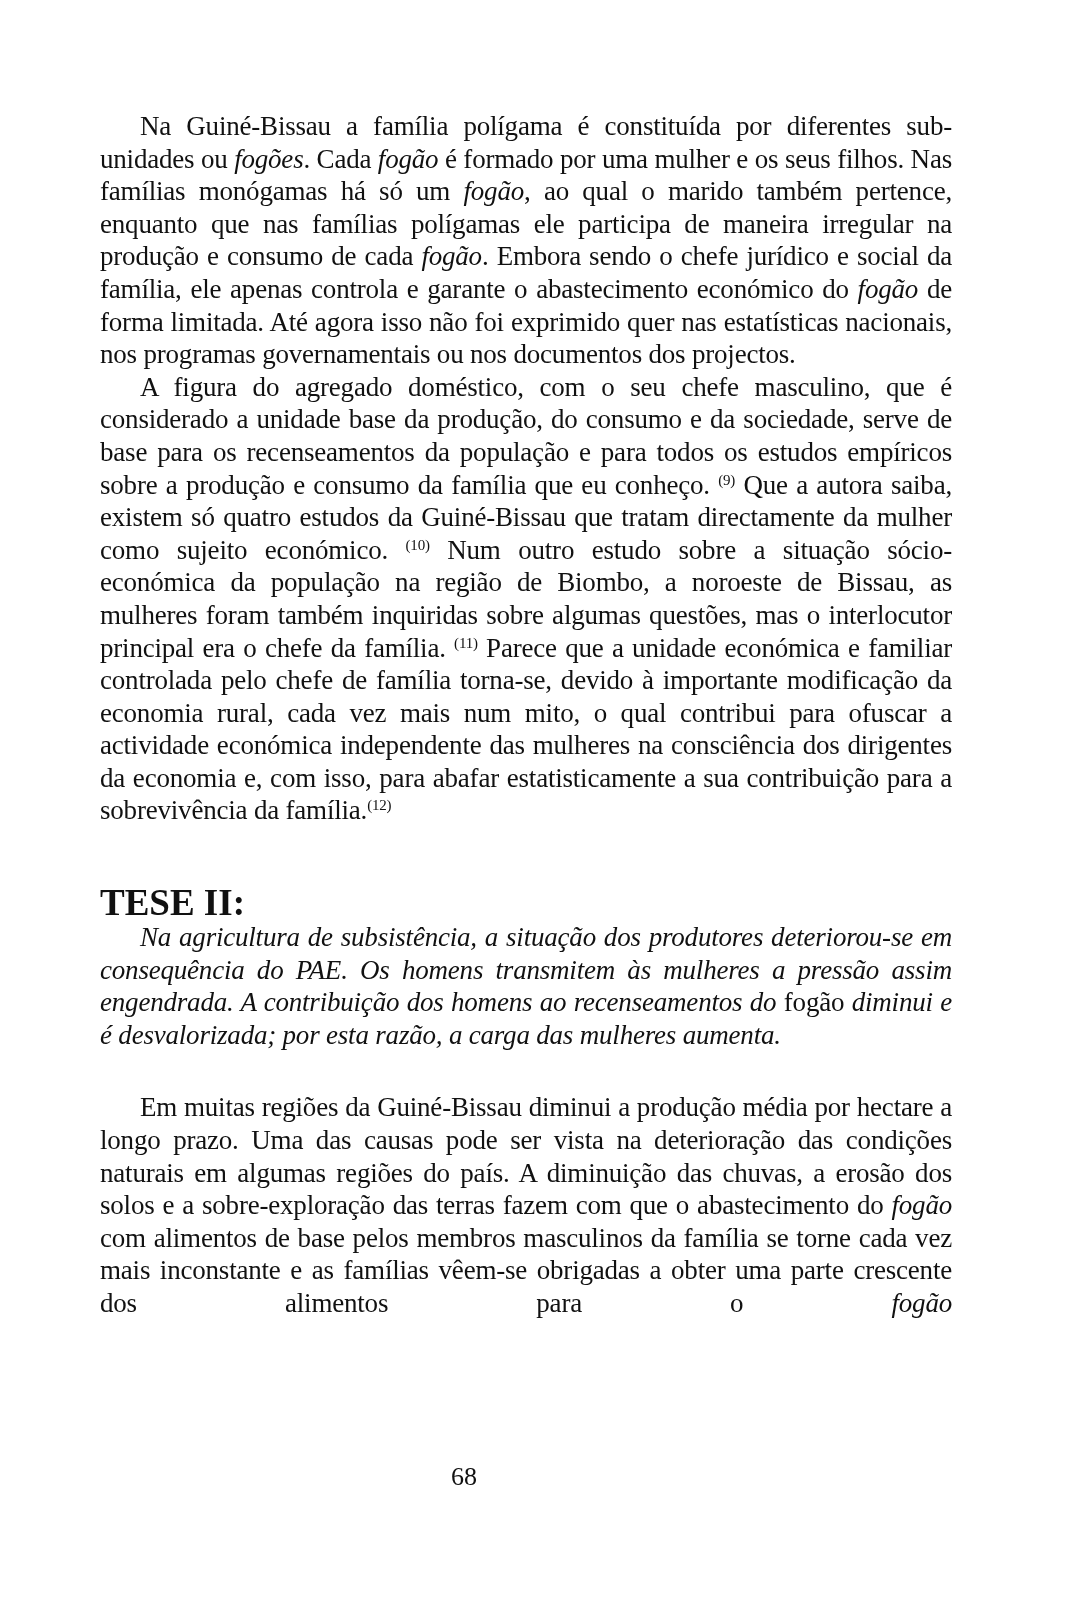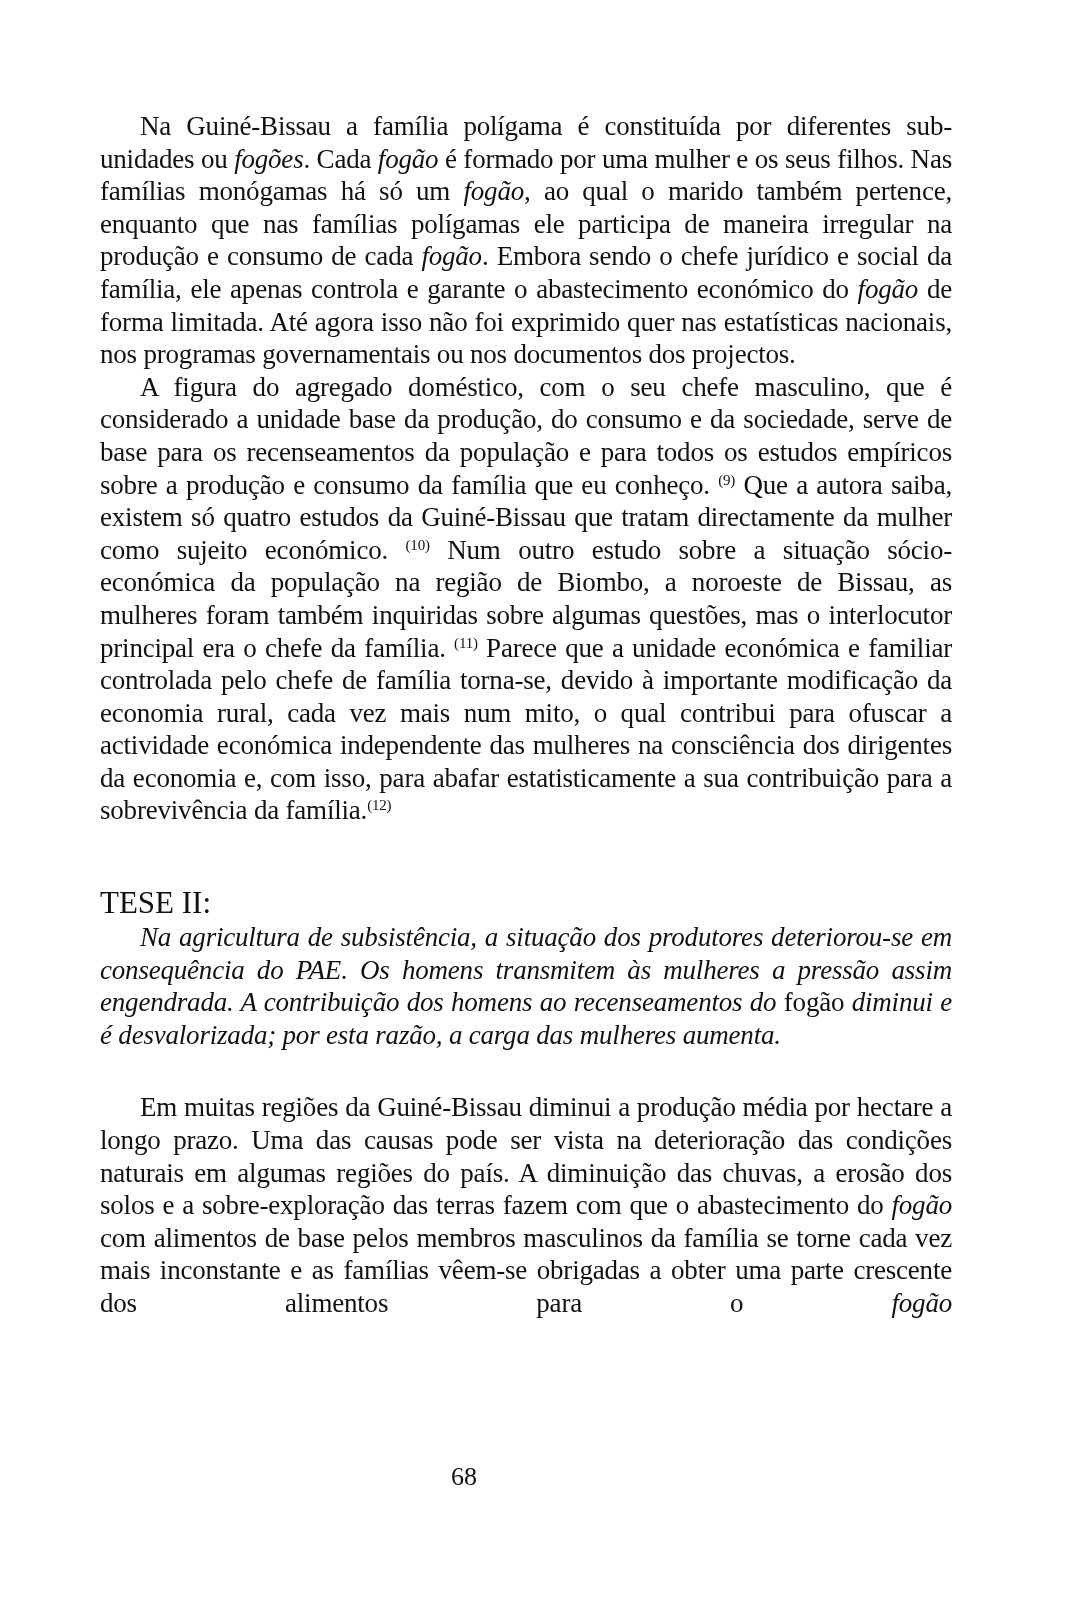--- a/index.html
+++ b/index.html
@@ -2,21 +2,21 @@
 <html><head>
 <meta charset="utf-8">
 <style>
   html, body { margin: 0; padding: 0; background: #ffffff; }
   body { width: 1088px; height: 1600px; position: relative; overflow: hidden;
          font-family: "Liberation Serif", "DejaVu Serif", serif; color: #111; }
   .page { position: absolute; left: 100px; top: 110px; width: 852px; }
   .para { font-size: 27px; line-height: 32.6px; text-align: justify; margin: 0; letter-spacing: -0.2px; }
   .indent { text-indent: 40px; }
   .para sup { font-size: 15px; vertical-align: 9px; line-height: 0; }
-  .thesis-heading { font-weight: normal; font-size: 31px; margin: 58px 0 0 0; line-height: 36px; }
+  .thesis-heading { font-weight: bold; font-size: 37px; margin: 58px 0 0 0; line-height: 36px; }
   .thesis-body { font-style: italic; }
   .thesis-body .roman { font-style: normal; }
   .spacer { height: 40px; }
   .page-number { position: absolute; left: 0; width: 928px; top: 1462px; text-align: center; font-size: 26px; }
 </style>
 </head>
 <body>
 
 <div class="page">
   <p class="para indent"><span>Na Guiné-Bissau a família polígama é constituída por diferentes sub-unidades ou </span><i>fogões</i><span>. Cada </span><i>fogão</i><span> é formado por uma mulher e os seus filhos. Nas famílias monógamas há só um </span><i>fogão</i><span>, ao qual o marido também pertence, enquanto que nas famílias polígamas ele participa de maneira irregular na produção e consumo de cada </span><i>fogão</i><span>. Embora sendo o chefe jurídico e social da família, ele apenas controla e garante o abastecimento económico do </span><i>fogão</i><span> de forma limitada. Até agora isso não foi exprimido quer nas estatísticas nacionais, nos programas governamentais ou nos documentos dos projectos.</span></p>

